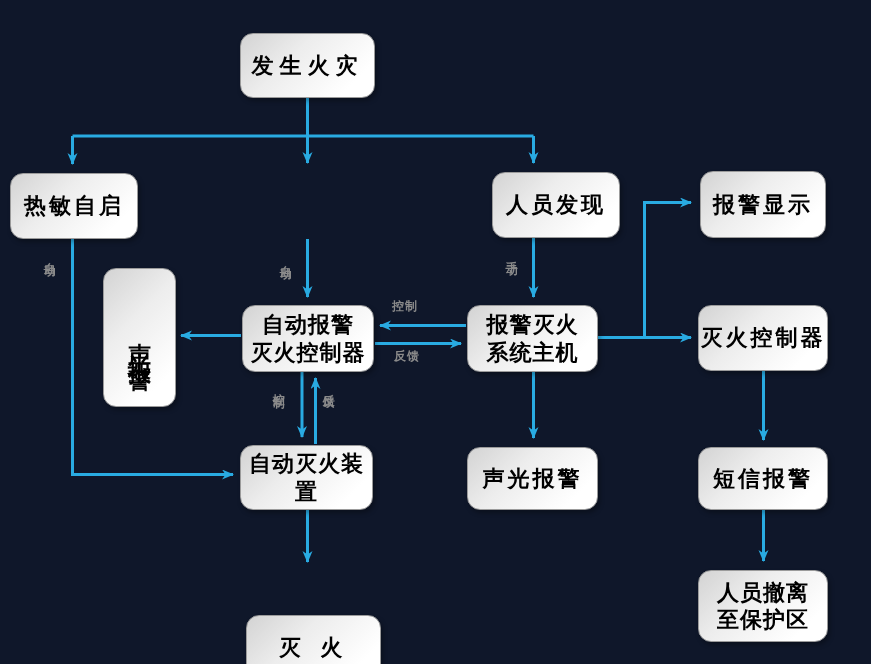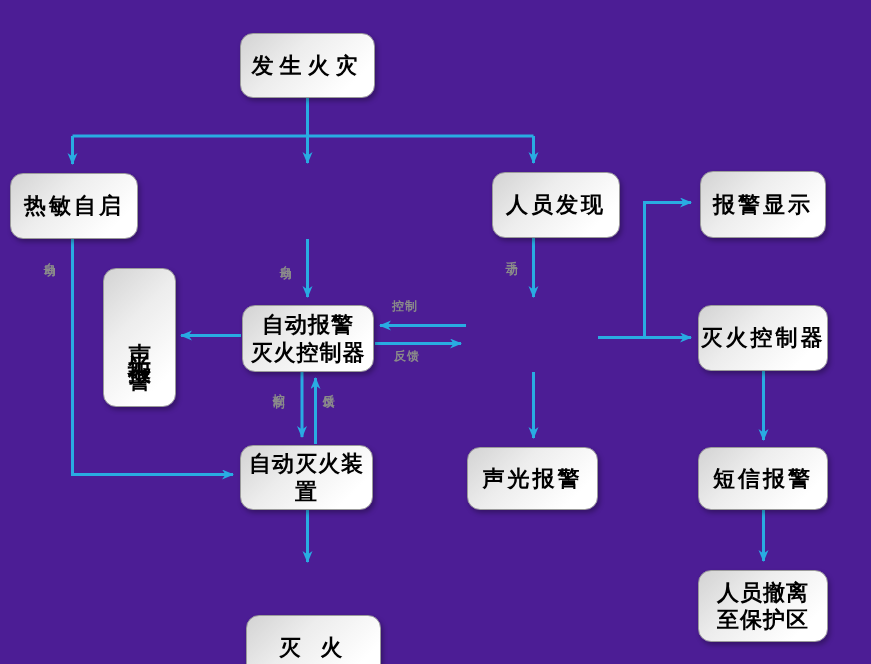--- a/index.html
+++ b/index.html
@@ -5,21 +5,21 @@
   html, body {
     margin: 0;
     padding: 0;
     background: #ffffff;
     font-family: "DejaVu Sans", "Liberation Sans", sans-serif;
   }
   #canvas {
     position: relative;
     width: 871px;
     height: 664px;
-    background: #4c1d95;
+    background: #0f172a;
     overflow: hidden;
   }
   #edges {
     position: absolute;
     left: 0; top: 0;
     width: 871px; height: 664px;
   }
   .node {
     position: absolute;
     box-sizing: border-box;
@@ -102,20 +102,22 @@
 
   <div class="node" style="left:492px; top:172px; width:128px; height:66px;">人员发现</div>
 
   <div class="node" style="left:700px; top:171px; width:126px; height:67px;">报警显示</div>
 
   <div class="node vertical" style="left:103px; top:268px; width:73px; height:139px;">声光报警</div>
 
   <div class="node tight" style="left:242px; top:305px; width:132px; height:67px;">自动报警
 灭火控制器</div>
 
+  <div class="node tight" style="left:467px; top:305px; width:131px; height:67px;">报警灭火
+系统主机</div>
 
   <div class="node" style="left:698px; top:305px; width:130px; height:66px;">灭火控制器</div>
 
   <div class="node tight" style="left:240px; top:445px; width:133px; height:65px;">自动灭火装置</div>
 
   <div class="node" style="left:467px; top:447px; width:131px; height:63px;">声光报警</div>
 
   <div class="node" style="left:698px; top:447px; width:130px; height:63px;">短信报警</div>
 
   <div class="node wide-space" style="left:246px; top:570px; width:135px; height:65px;margin-top:45px;">灭 火</div>

